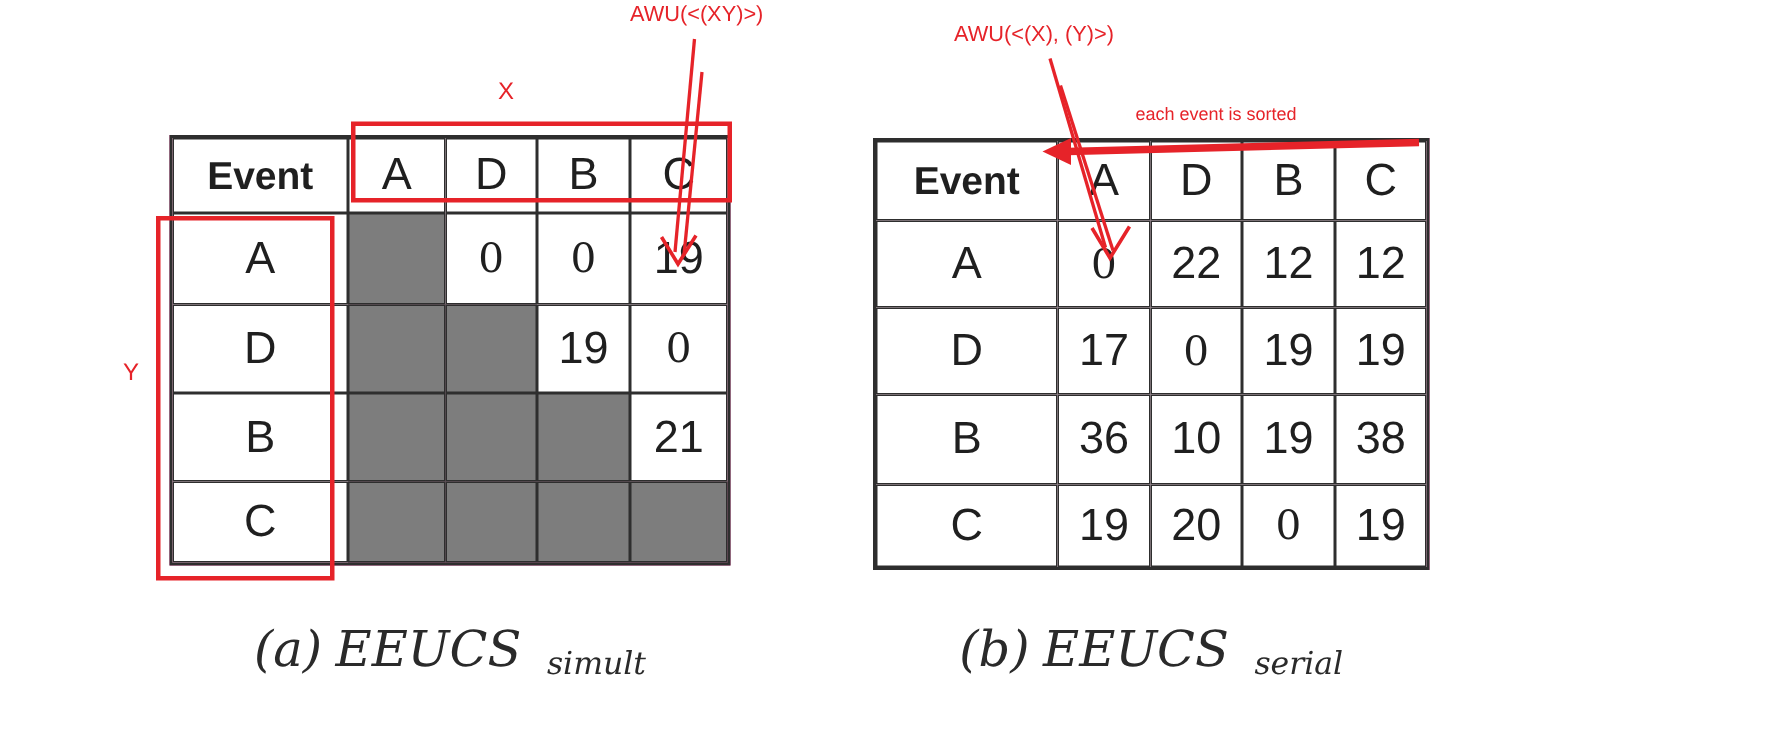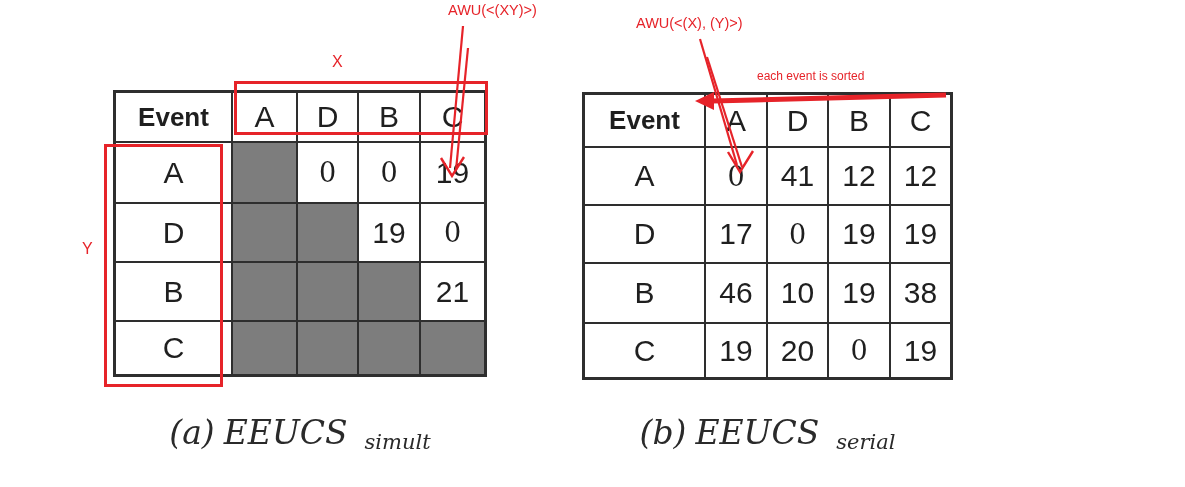--- a/index.html
+++ b/index.html
@@ -44,21 +44,21 @@
   .caption .subscr { font-size:21px; position:relative; top:10px; margin-left:17px; }
   .caption .capidx { margin-right:9px; }
 
   
   .red-label {
     position:absolute; color:var(--red, #e62329); z-index:3;
     white-space:nowrap; line-height:1.1;
   }
   .x-label { left:332px; top:53px; font-size:16px; }
   .y-label { left:82px;  top:240px; font-size:16px; }
-  .awu-left  { left:448px; top:3px;  font-size:14.5px; }
+  .awu-left  { left:420px; top:3px;  font-size:14.5px; }
   .awu-right { left:636px; top:16px; font-size:14.5px; }
   .sorted-note { left:757px; top:70px; font-size:12px; }
 
   .red-rect {
     position:absolute; border:3px solid var(--red, #e62329);
     z-index:2; background:transparent;
   }
   .rect-cols { left:234px; top:81px;  width:248px; height:48px; }
   .rect-rows { left:104px; top:144px; width:113px; height:237px; }
 
@@ -99,30 +99,30 @@
       <div class="cell gray"></div>
     </div>
   <div class="tbl tbl-b">
       <div class="cell evhdr">Event</div>
       <div class="cell colhdr">A</div>
       <div class="cell colhdr">D</div>
       <div class="cell colhdr">B</div>
       <div class="cell colhdr">C</div>
       <div class="cell rowhdr">A</div>
       <div class="cell zero">0</div>
-      <div class="cell num">41</div>
+      <div class="cell num">22</div>
       <div class="cell num">12</div>
       <div class="cell num">12</div>
       <div class="cell rowhdr">D</div>
       <div class="cell num">17</div>
       <div class="cell zero">0</div>
       <div class="cell num">19</div>
       <div class="cell num">19</div>
       <div class="cell rowhdr">B</div>
-      <div class="cell num">46</div>
+      <div class="cell num">36</div>
       <div class="cell num">10</div>
       <div class="cell num">19</div>
       <div class="cell num">38</div>
       <div class="cell rowhdr">C</div>
       <div class="cell num">19</div>
       <div class="cell num">20</div>
       <div class="cell zero">0</div>
       <div class="cell num">19</div>
     </div>
 

